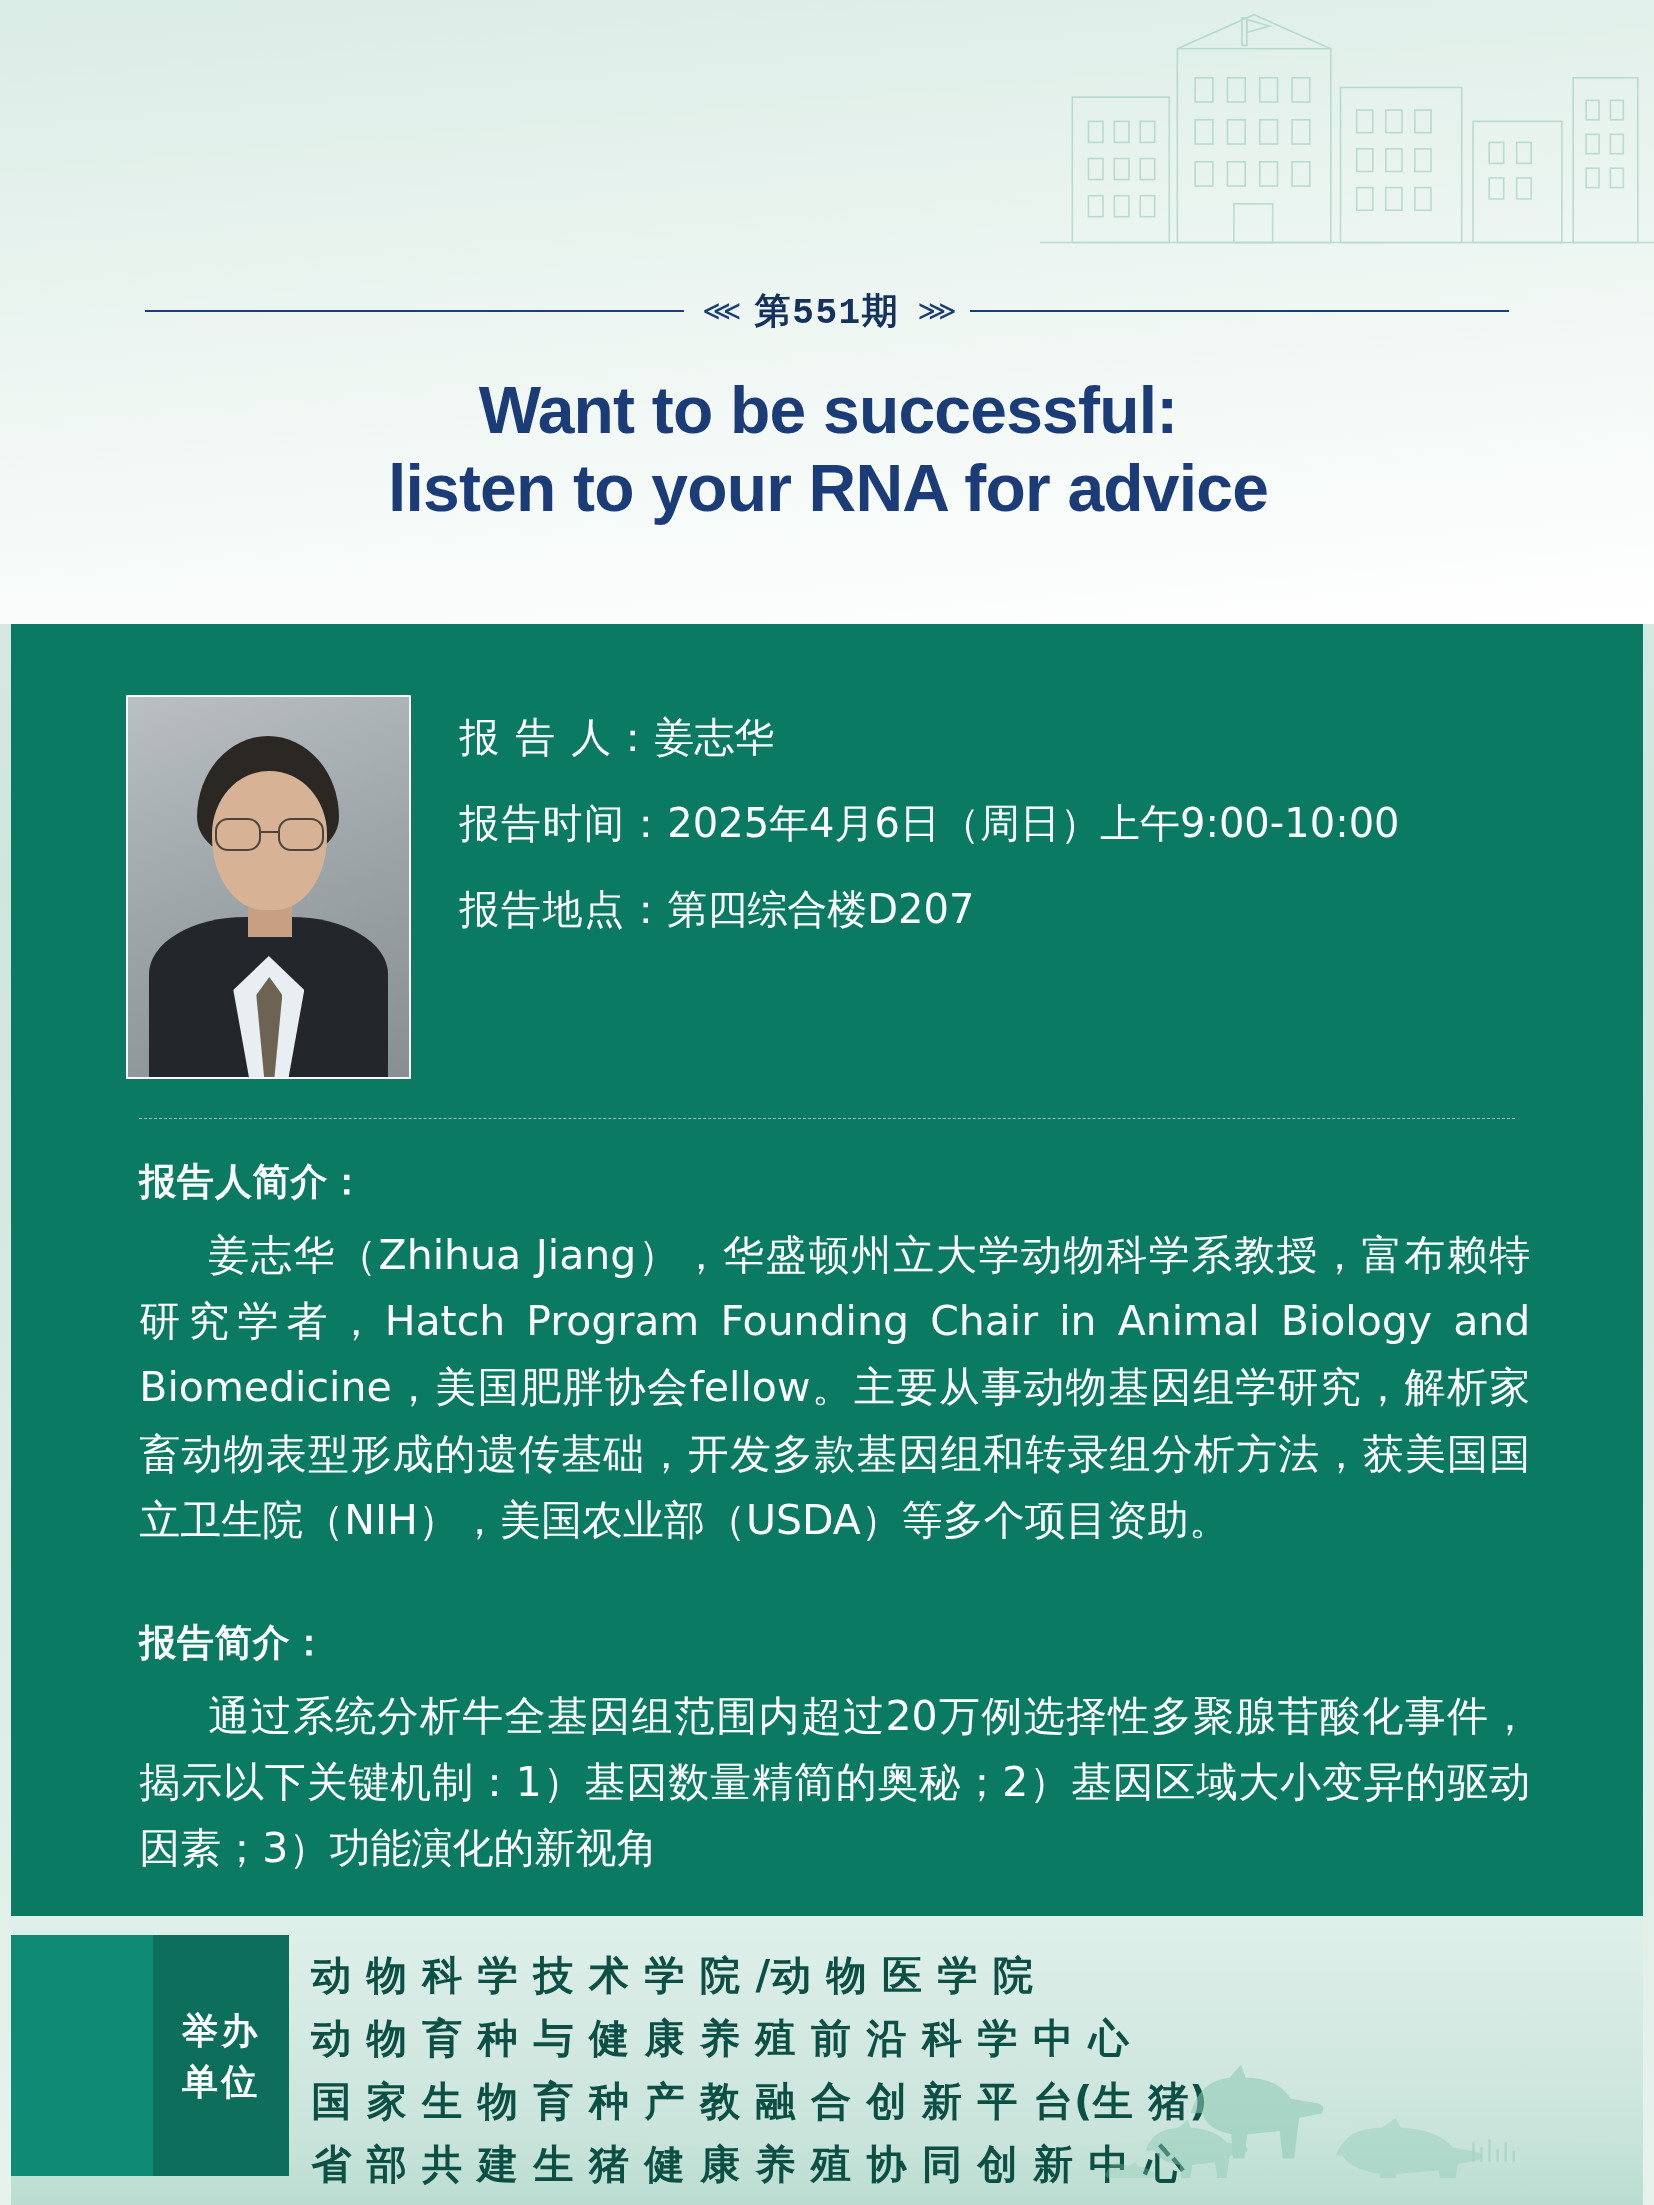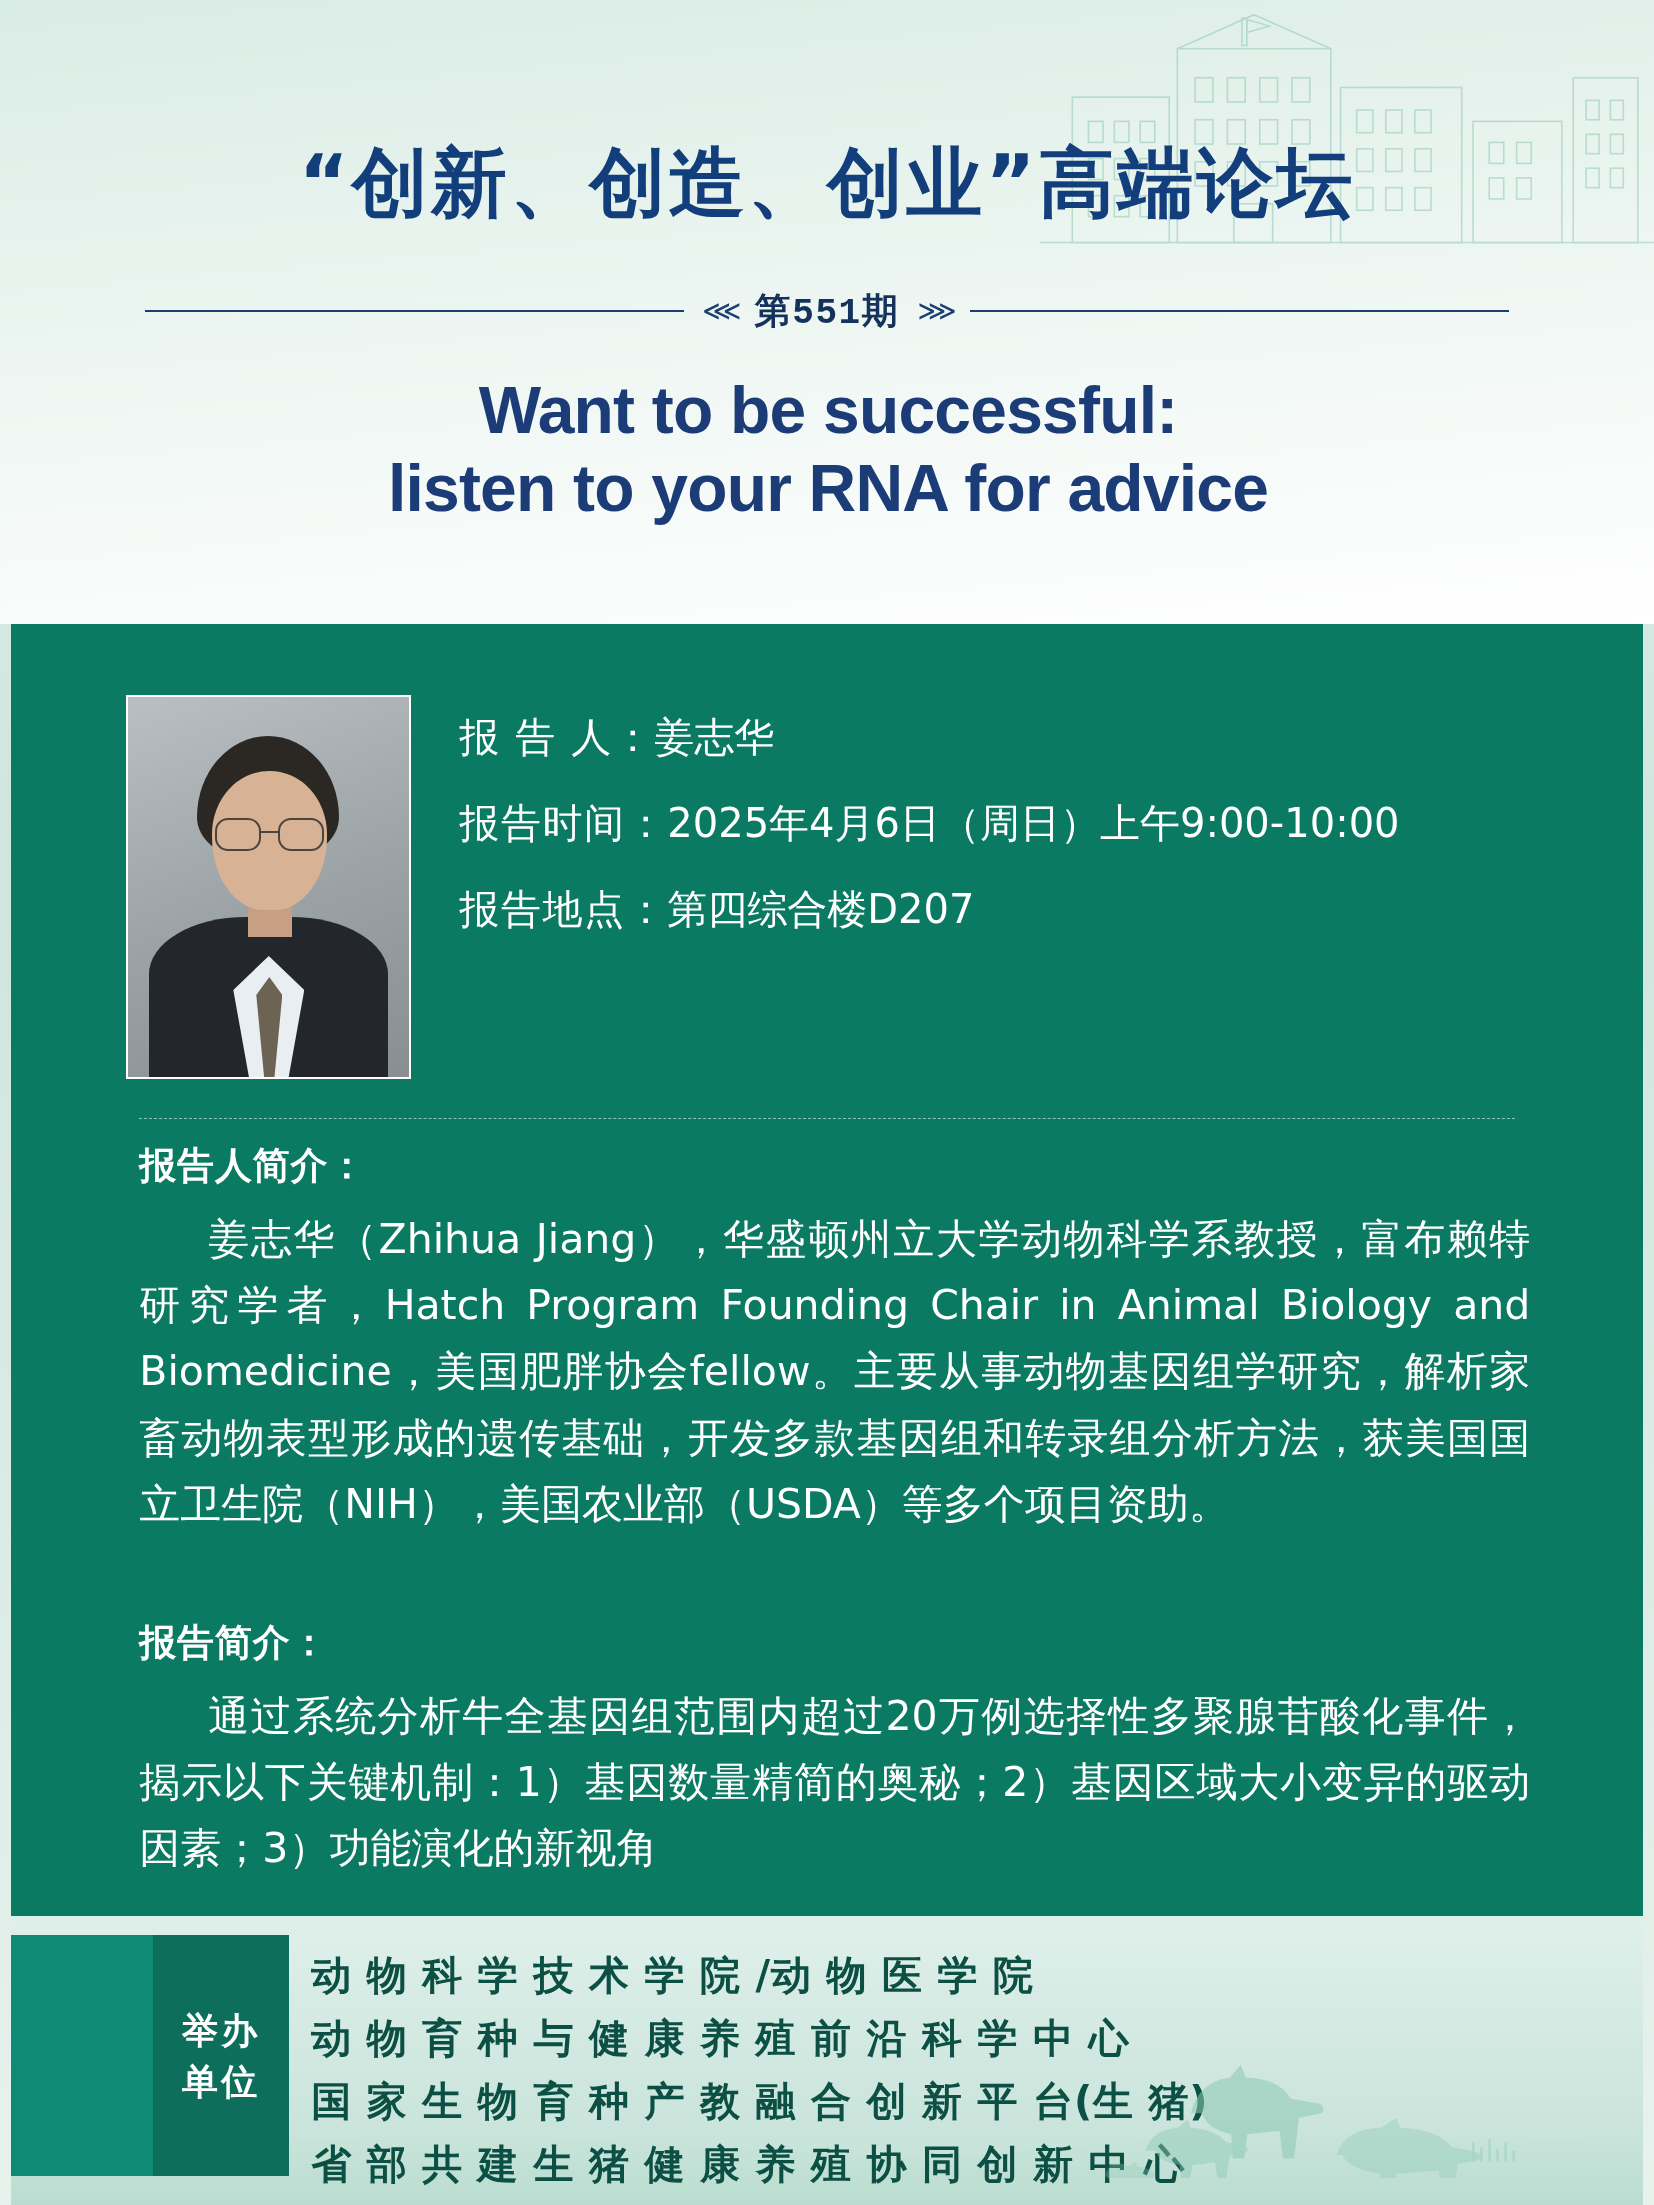--- a/index.html
+++ b/index.html
@@ -237,21 +237,21 @@
   }
   .section-body {
     font-family: "DejaVu Sans", sans-serif;
     font-size: 41px;
     line-height: 1.62;
     color: #ffffff;
     text-align: justify;
     text-justify: inter-ideograph;
     text-indent: 69px;
   }
-  #speaker-bio { top: 517px; }
+  #speaker-bio { top: 533px; }
   #talk-abstract { top: 994px; }
 
   
   .footer {
     position: absolute;
     left: 11.3px;
     top: 1916px;
     width: 1632px;
     height: 289px;
     background: linear-gradient(180deg,#dff0ea 0%, #cfe7df 55%, #c3e0d6 100%);
@@ -370,21 +370,20 @@
         <rect x="676" y="124" width="16" height="24"></rect>
           <rect x="706" y="124" width="16" height="24"></rect>
         <rect x="676" y="166" width="16" height="24"></rect>
           <rect x="706" y="166" width="16" height="24"></rect>
         <rect x="676" y="208" width="16" height="24"></rect>
           <rect x="706" y="208" width="16" height="24"></rect>
         <path d="M0 300 H760"></path>
       </g>
     </svg>
 
-    <div class="title-main">“创新、创造、创业”高端论坛</div>
 
     <div class="issue-row">
       <div class="issue-line"></div>
       <div class="issue-arrow">⋘</div>
       <div class="issue-text">第551期</div>
       <div class="issue-arrow">⋙</div>
       <div class="issue-line"></div>
     </div>
 
     <div class="title-en">

